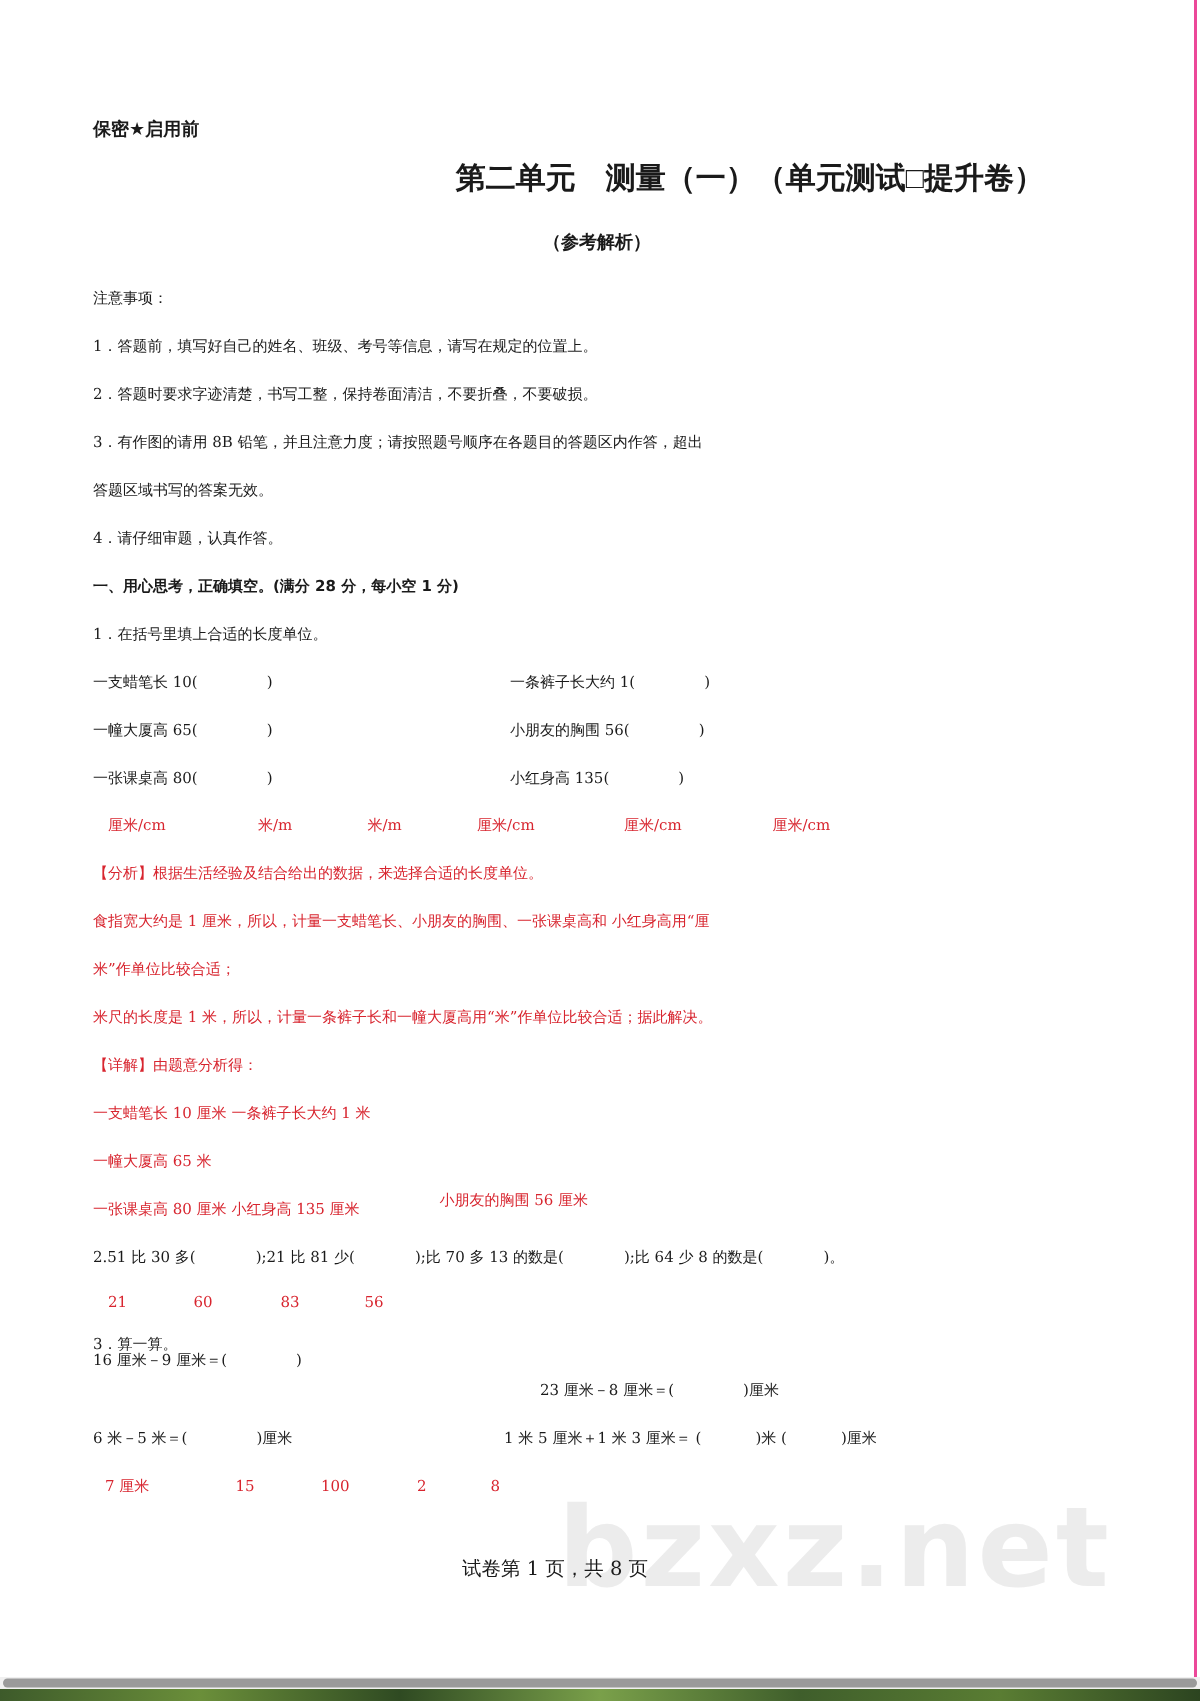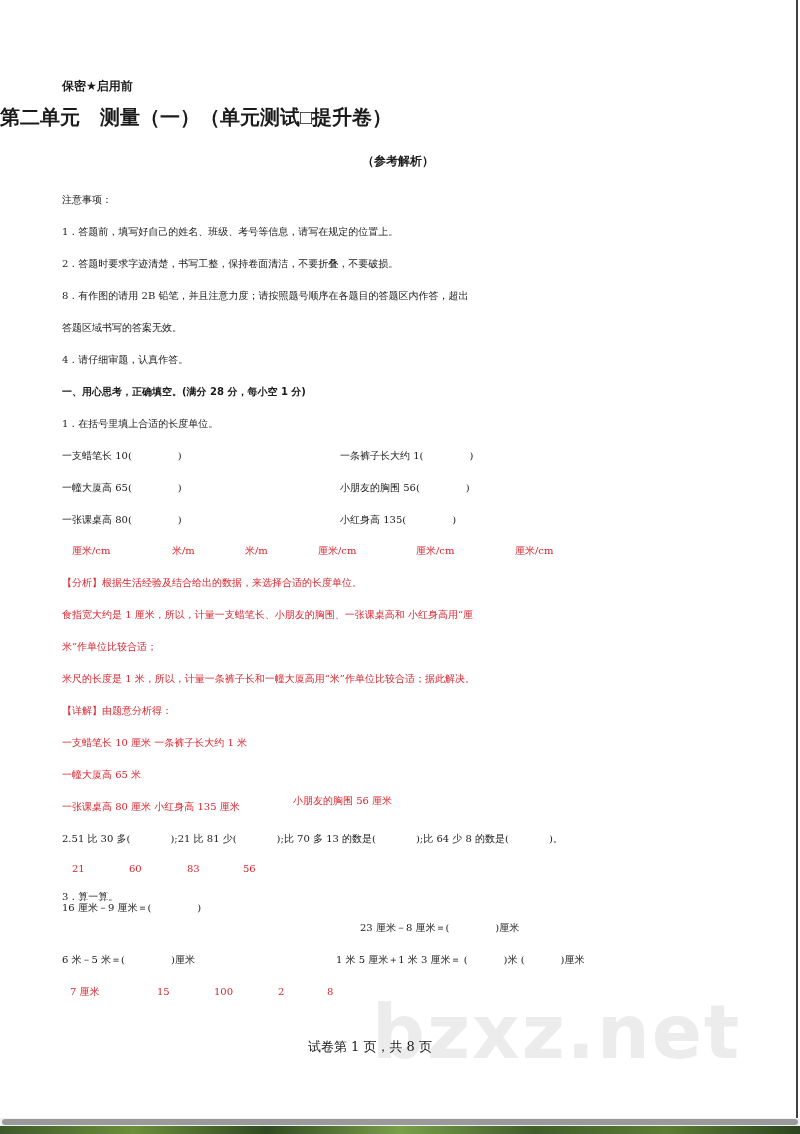--- a/index.html
+++ b/index.html
@@ -4,27 +4,27 @@
 <style>
   html, body { margin: 0; padding: 0; }
   body {
     width: 800px; height: 1134px; position: relative; overflow: hidden;
     background: #ffffff;
     font-family: "DejaVu Serif", "Liberation Serif", serif;
     color: #1a1a1a;
   }
   .page {
     position: absolute; left: 0; top: 0; width: 796px; height: 1118px;
-    background: #ffffff; border-right: 2px solid #404040;
+    background: #ffffff; border-right: 2px solid #ec4899;
   }
   .line { position: absolute; white-space: nowrap; font-size: 10px; line-height: 20px; }
   .bold { font-weight: bold; font-family: "DejaVu Sans", "Liberation Sans", sans-serif; }
   .red { color: #d8252f; }
   .confidential { left: 62px; top: 76px; font-size: 12px; font-weight: bold; font-family: "DejaVu Sans", "Liberation Sans", sans-serif; }
-  .title { left: 0; width: 696px; text-align: left; top: 106px; font-size: 20px; line-height: 26px; font-weight: bold; font-family: Liberation Mono, monospace; }
+  .title { left: 0; width: 696px; text-align: right; top: 106px; font-size: 20px; line-height: 26px; font-weight: bold; font-family: Liberation Sans, sans-serif; }
   .subtitle { left: 0; width: 796px; text-align: center; top: 148px; font-size: 12px; line-height: 26px; font-weight: bold; font-family: "DejaVu Sans", "Liberation Sans", sans-serif; }
   .blank { display: inline-block; }
   .watermark {
     position: absolute; left: 372px; top: 992px; font-size: 74px; font-weight: bold;
     font-family: "DejaVu Sans", "Liberation Sans", sans-serif; color: rgba(200,200,200,0.35);
     letter-spacing: 2px; line-height: 80px;
   }
   .footer { left: 0; width: 740px; text-align: center; top: 1037px; font-size: 13px; }
   .scrollbar-track { position: absolute; left: 0; top: 1118px; width: 800px; height: 8px; background: #f0f0f0; }
   .scrollbar-thumb { position: absolute; left: 2px; top: 1119px; width: 796px; height: 6px; background: #9a9a9a; border-radius: 3px; }
@@ -36,21 +36,21 @@
 
 <div class="page">
 
   <div class="line confidential">保密★启用前</div>
   <div class="line title">第二单元　测量（一）（单元测试□提升卷）</div>
   <div class="line subtitle">（参考解析）</div>
 
   <div class="line" style="left:62px; top:190px;">注意事项：</div>
   <div class="line" style="left:62px; top:222px;">1．答题前，填写好自己的姓名、班级、考号等信息，请写在规定的位置上。</div>
   <div class="line" style="left:62px; top:254px;">2．答题时要求字迹清楚，书写工整，保持卷面清洁，不要折叠，不要破损。</div>
-  <div class="line" style="left:62px; top:286px;">8．有作图的请用 2B 铅笔，并且注意力度；请按照题号顺序在各题目的答题区内作答，超出</div>
+  <div class="line" style="left:62px; top:286px;">3．有作图的请用 8B 铅笔，并且注意力度；请按照题号顺序在各题目的答题区内作答，超出</div>
   <div class="line" style="left:62px; top:318px;">答题区域书写的答案无效。</div>
   <div class="line" style="left:62px; top:350px;">4．请仔细审题，认真作答。</div>
 
   <div class="line bold" style="left:62px; top:382px;">一、用心思考，正确填空。(满分 28 分，每小空 1 分)</div>
 
   <div class="line" style="left:62px; top:414px;">1．在括号里填上合适的长度单位。</div>
 
   <div class="line" style="left:62px; top:446px;"><span>一支蜡笔长 10(</span><span class="blank" style="width:46px"></span><span>)</span></div>
   <div class="line" style="left:340px; top:446px;"><span>一条裤子长大约 1(</span><span class="blank" style="width:46px"></span><span>)</span></div>
 

